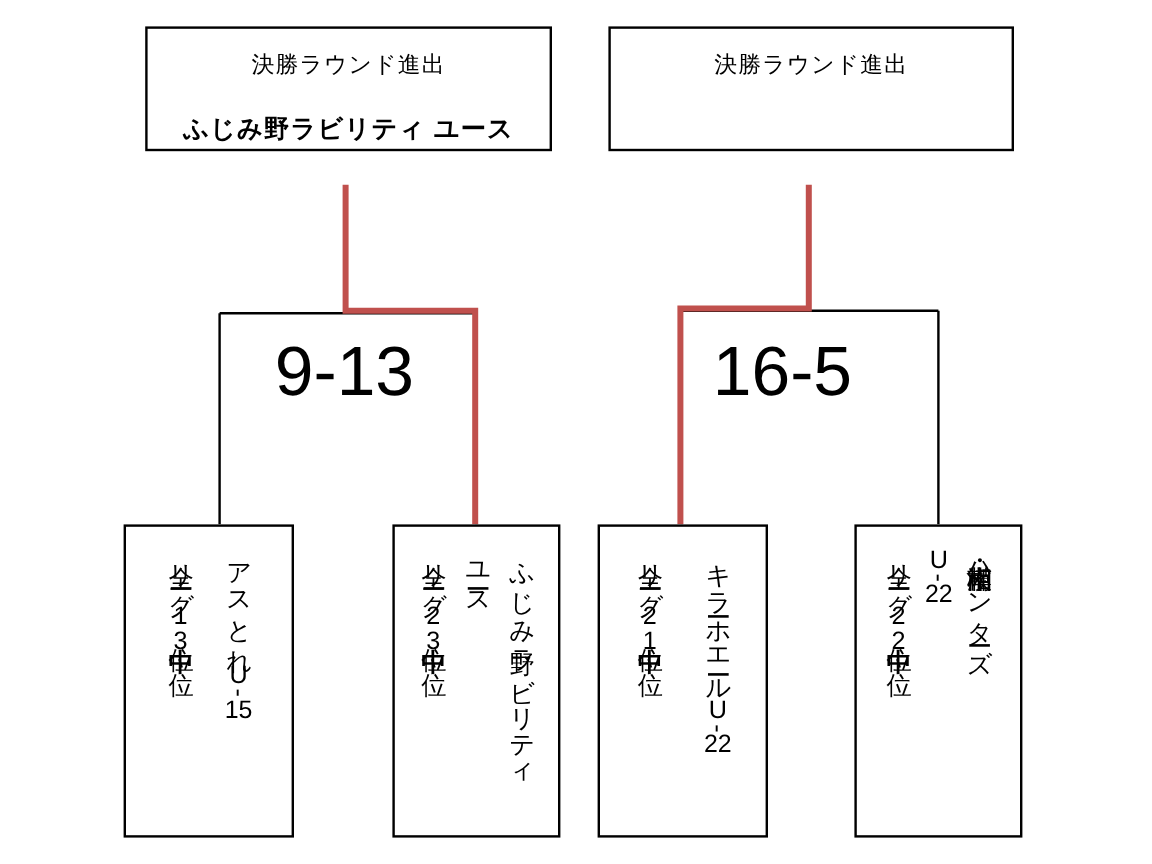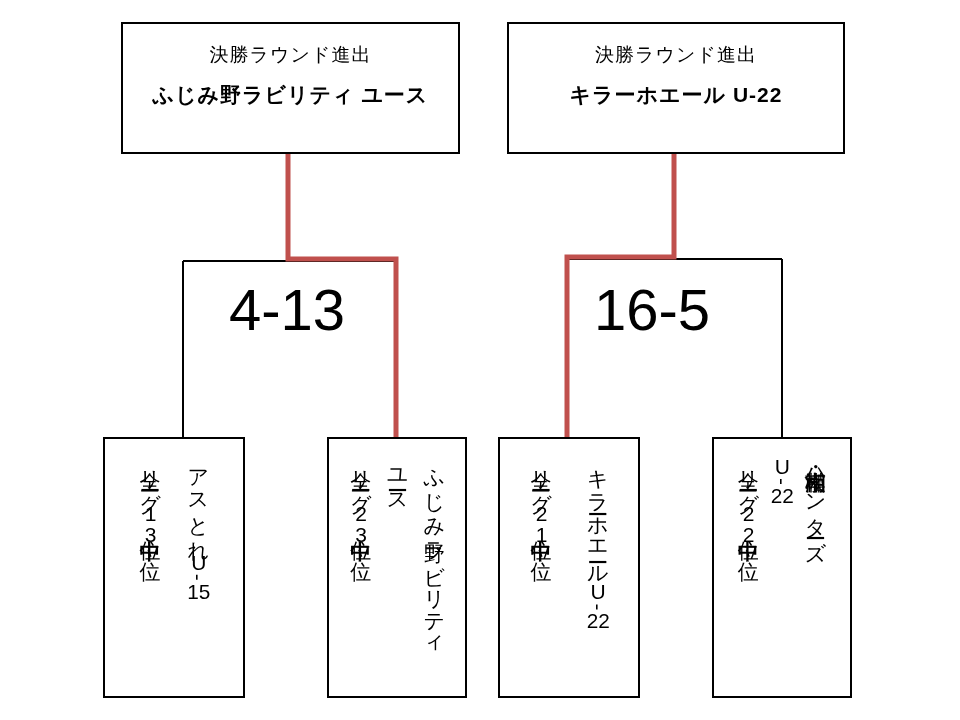--- a/index.html
+++ b/index.html
@@ -2,27 +2,27 @@
 <html><head>
 <meta charset="utf-8">
 <style>
   html,body{margin:0;padding:0;background:#fff;}
   .canvas{
     position:relative;width:960px;height:720px;background:#ffffff;overflow:hidden;
     font-family:"Liberation Sans","DejaVu Sans",sans-serif;color:#000;
   }
   
   .finbox{
-    position:absolute;top:22px;height:132px;box-sizing:border-box;
+    position:absolute;top:22px;height:104px;box-sizing:border-box;
     border:2px solid #000;background:#fff;text-align:center;
   }
   .finbox.left{left:121px;width:339px;}
   .finbox.right{left:507px;width:338px;}
   .fin-label{margin-top:19px;font-size:19px;letter-spacing:1px;line-height:24px;}
-  .fin-team{margin-top:14px;font-size:21px;font-weight:bold;letter-spacing:1px;line-height:28px;}
+  .fin-team{margin-top:27px;font-size:21px;font-weight:bold;letter-spacing:1px;line-height:28px;}
   
   svg.lines{position:absolute;left:0;top:0;}
   
   .score{
     position:absolute;top:278px;width:200px;height:64px;
     font-size:58px;line-height:64px;text-align:center;white-space:nowrap;
   }
   .score.left{left:187px;}
   .score.right{left:552px;}
   
@@ -58,24 +58,23 @@
     <path d="M288 154 V259 H396 V437" fill="none" stroke-width="5" stroke="#C0504D"></path>
     <path d="M674 154 V257 H567 V437" fill="none" stroke-width="5" stroke="#C0504D"></path>
   </svg>
 
   <div class="finbox left">
     <div class="fin-label">決勝ラウンド進出</div>
     <div class="fin-team">ふじみ野ラビリティ ユース</div>
   </div>
   <div class="finbox right">
     <div class="fin-label">決勝ラウンド進出</div>
-    <div class="fin-team">キラーホエール U-22</div>
   </div>
 
-  <div class="score left">4-13</div>
+  <div class="score left">9-13</div>
   <div class="score right">16-5</div>
 
   <div class="bbox bb1">
     <div class="vtext">
       <span class="vname">アスとれ<span class="lat">U</span>-<span class="tcy">15</span></span>
       <span class="vqual">全リーグ<span class="tcy">1</span>位<b>中</b><span class="tcy">3</span>位</span>
     </div>
   </div>
   <div class="bbox bb2">
     <div class="vtext">

